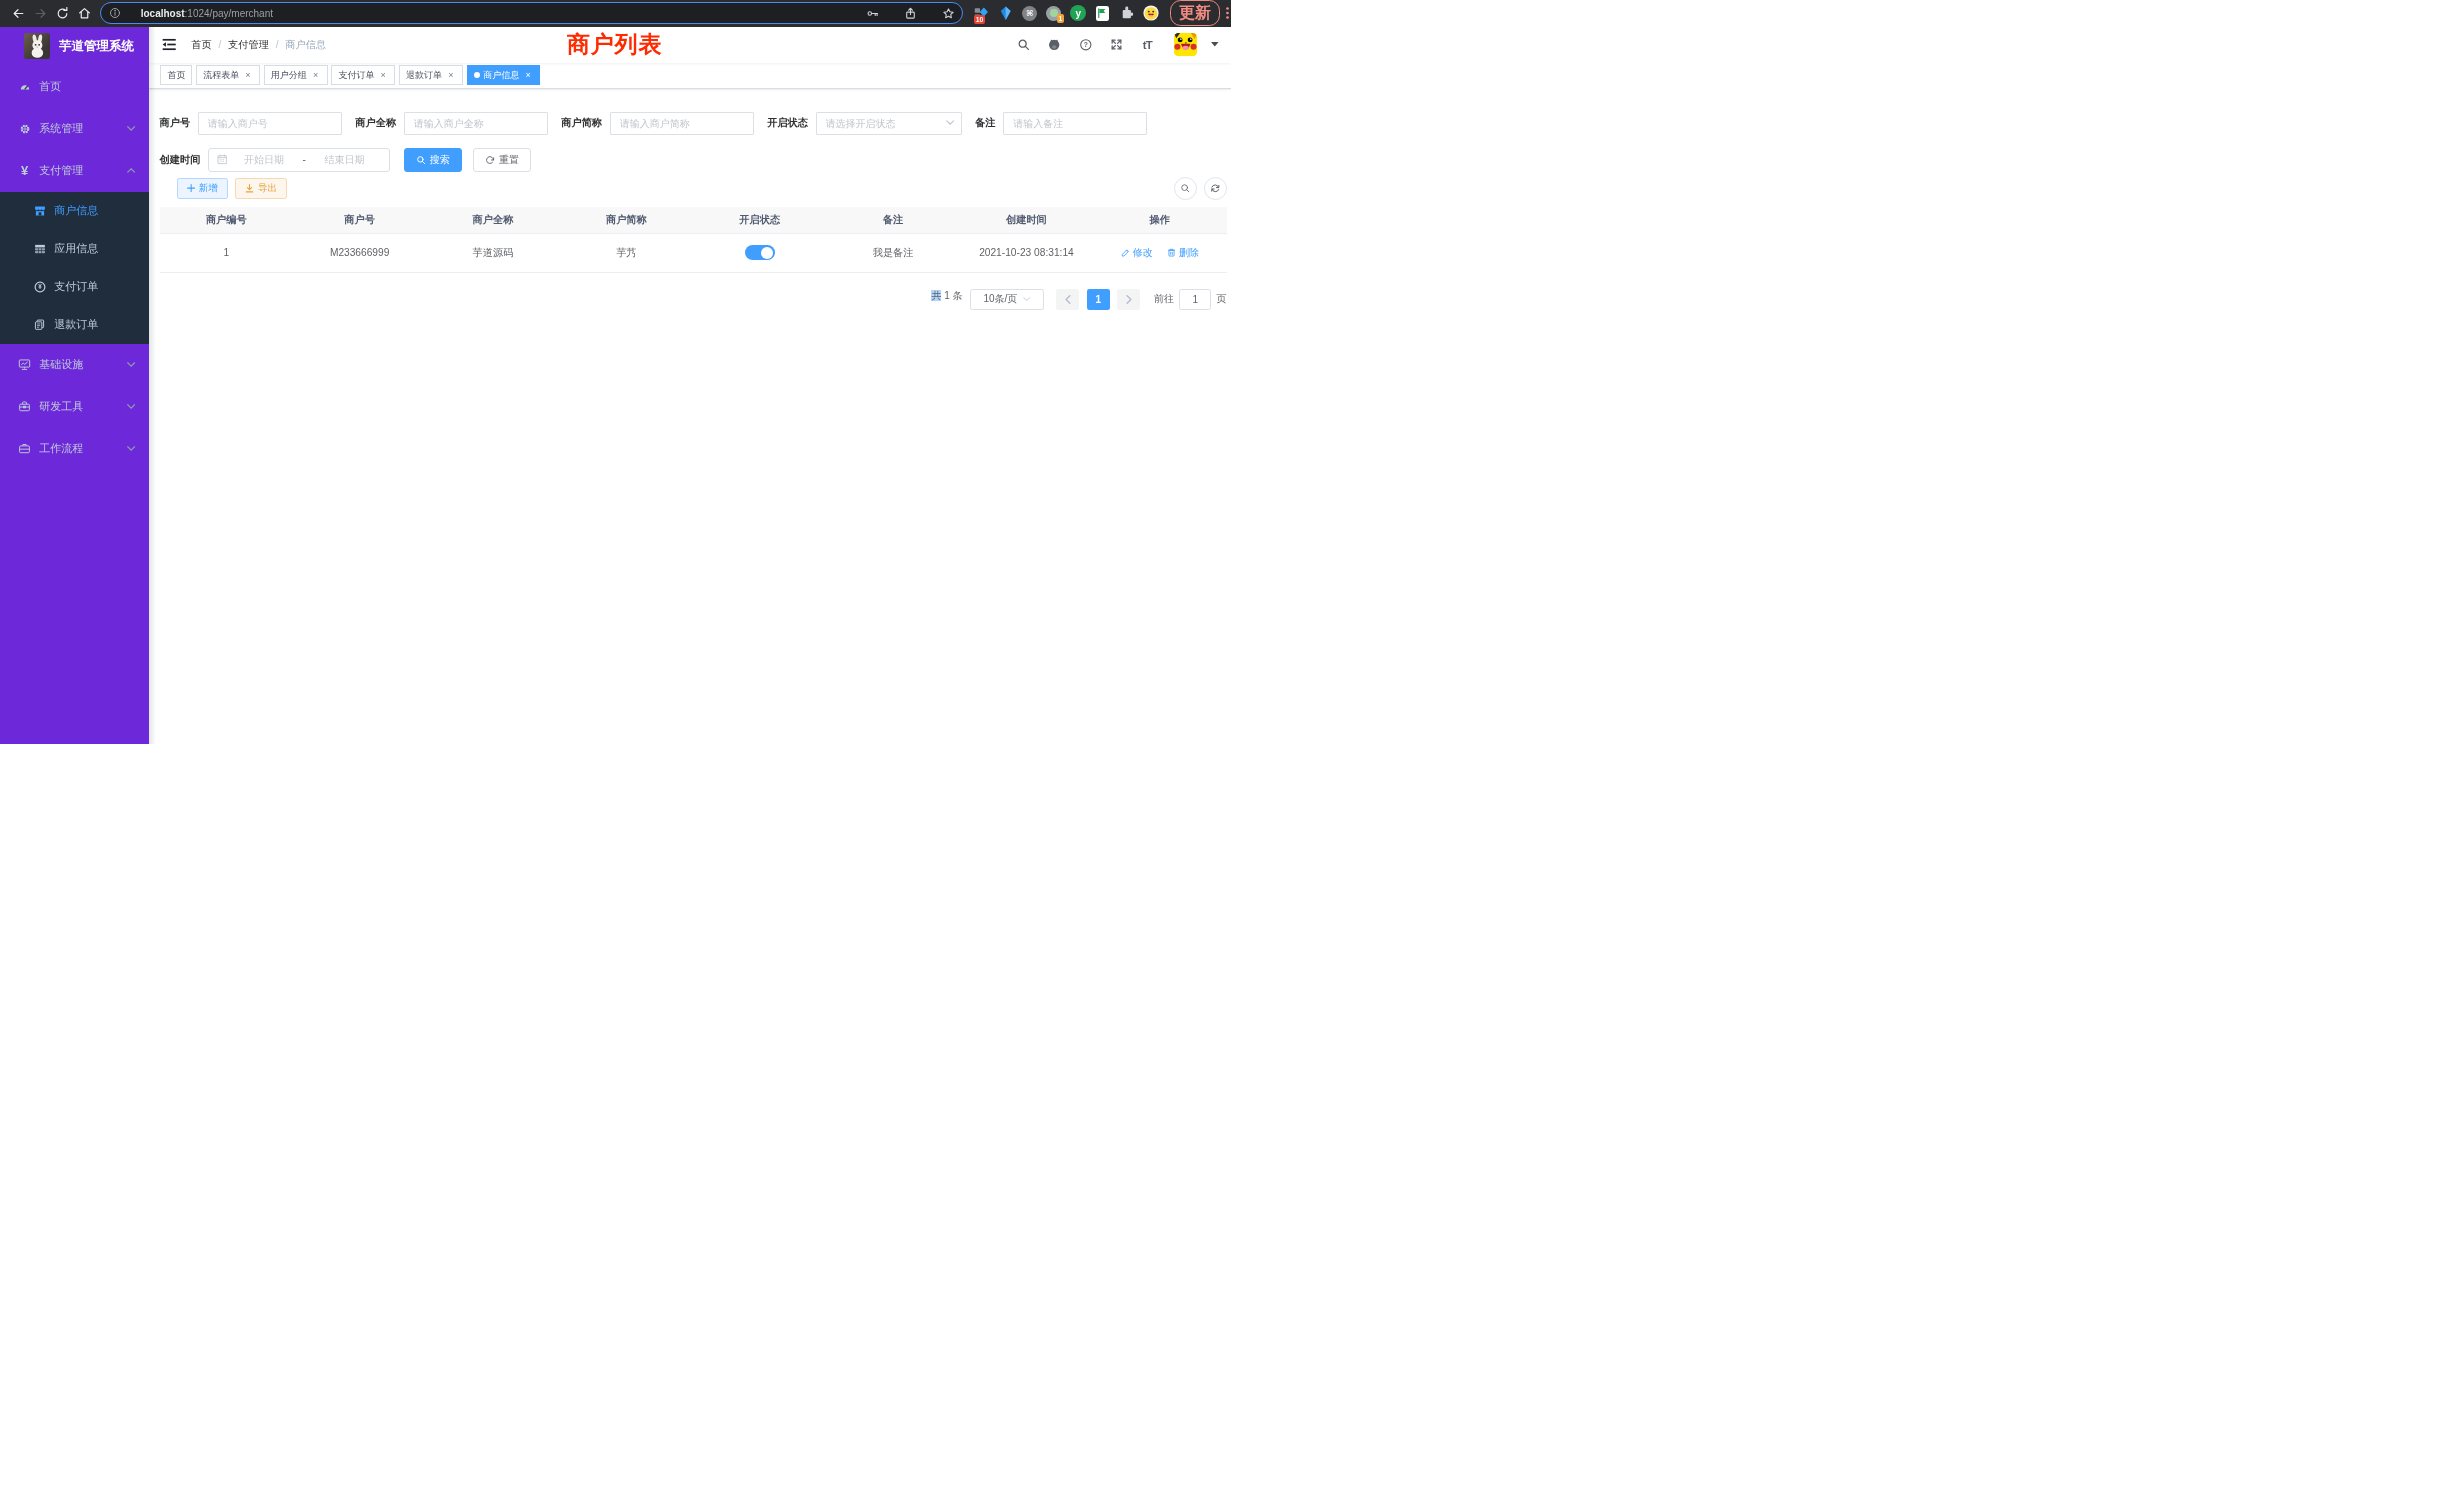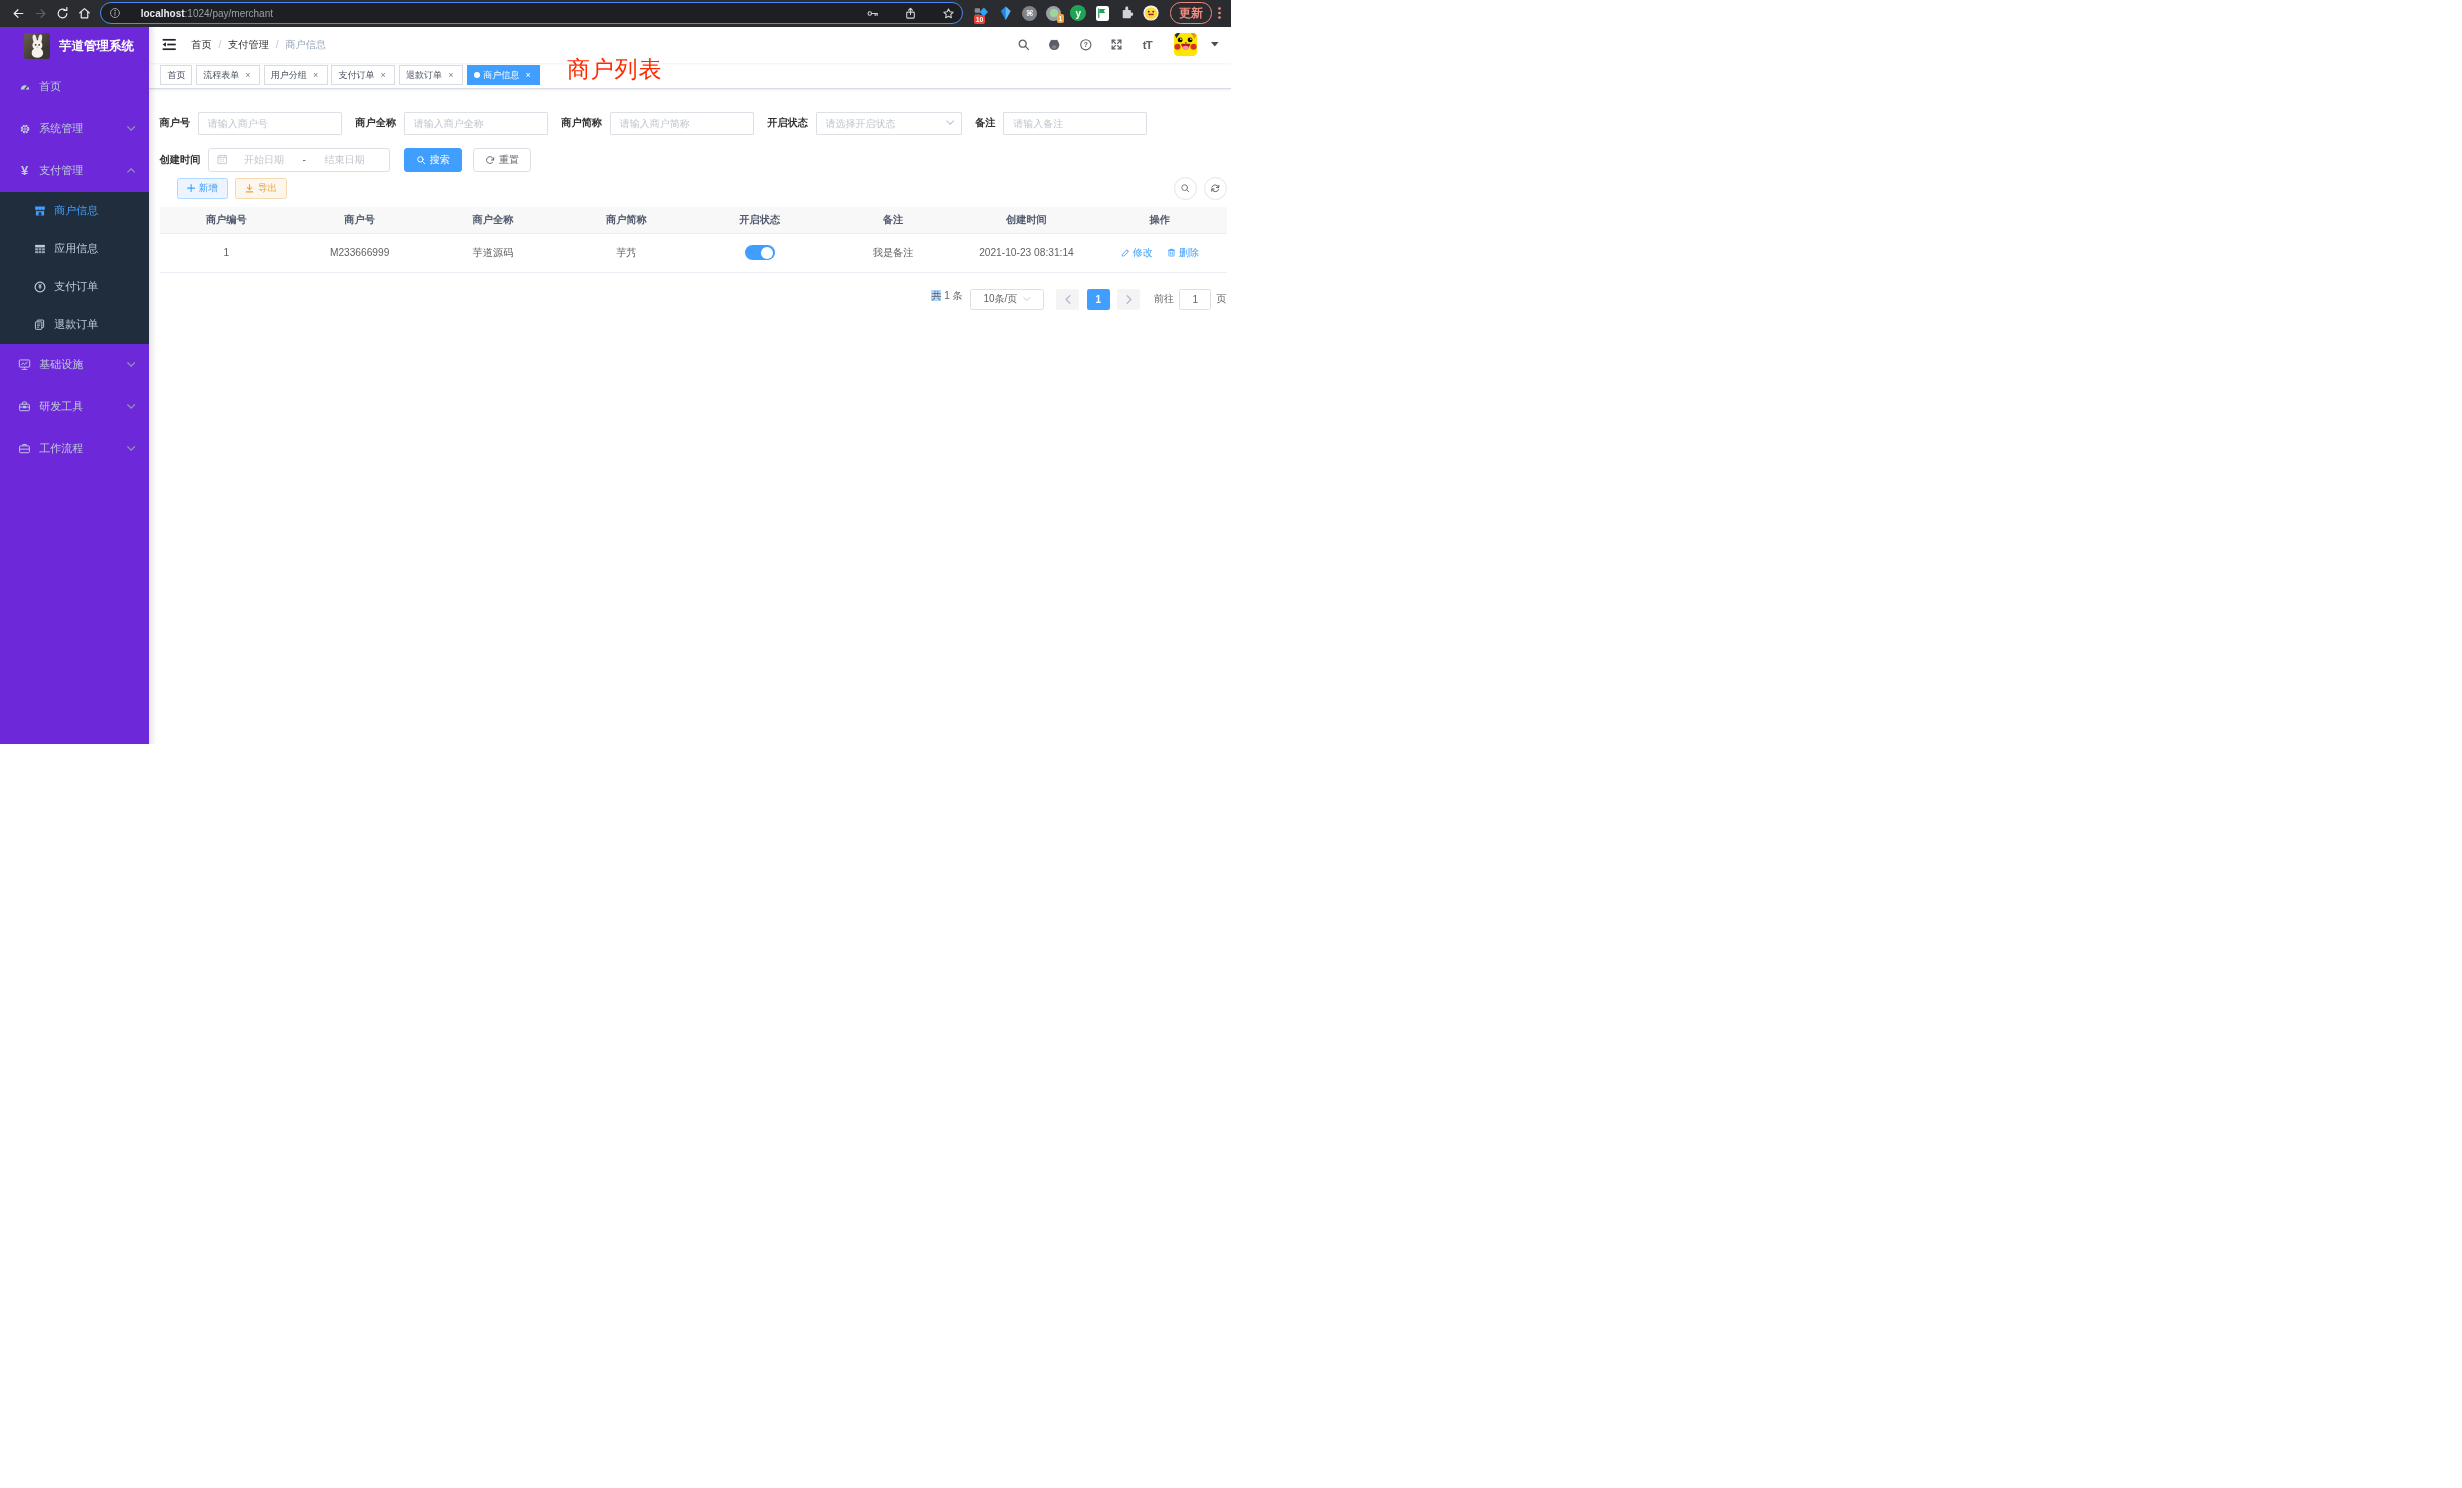--- a/index.html
+++ b/index.html
@@ -14,21 +14,21 @@
   .url-text { flex:1; font-size:10px; white-space:nowrap; overflow:hidden; }
   .url-text .host { color:#e8eaed; font-weight:600; }
   .url-text .path { color:#9aa0a6; }
   .omni-ico { width:18px; height:18px; display:flex; align-items:center; justify-content:center; flex:0 0 auto; cursor:pointer; }
   .ext-row { display:flex; align-items:center; gap:8.3px; margin-left:10px; }
   .ext { position:relative; width:16px; height:16px; display:flex; align-items:center; justify-content:center; cursor:pointer; flex:0 0 auto; }
   .badge { position:absolute; font-size:6.8px; font-weight:700; color:#fff; border-radius:1.9px; padding:0.4px 1.9px; line-height:7.6px; }
   .badge.red { background:#e64436; bottom:-2.3px; left:0.8px; }
   .badge.orange { background:#f0a13a; bottom:-1.5px; right:-2.3px; }
   .circle20 { width:15px; height:15px; border-radius:50%; display:flex; align-items:center; justify-content:center; }
-  .update-pill { margin-left:10.6px; border:1.5px solid #ef8a80; color:#f28b82; border-radius:10.6px; padding:1.5px 8.3px; font-size:12px; font-weight:700; cursor:pointer; white-space:nowrap;font-family:Liberation Mono, monospace; }
+  .update-pill { margin-left:10.6px; border:1.5px solid #ef8a80; color:#f28b82; border-radius:10.6px; padding:1.5px 8.3px; font-size:16px; font-weight:700; cursor:pointer; white-space:nowrap;font-family:Liberation Mono, monospace; }
   .browser-dots { margin-left:5.3px; cursor:pointer; }
 
   
   .sidebar { position:absolute; top:26.5px; left:0; bottom:0; width:149px; background:#6d28d9; z-index:20; }
   .logo-row { height:39px; display:flex; align-items:center; padding-left:24px; gap:9px; cursor:pointer; }
   .logo-img { width:26px; height:26px; border-radius:2.3px; background:linear-gradient(135deg,#6d5c4d,#3a3733 70%); position:relative; overflow:hidden; flex:0 0 auto; }
   .logo-title { color:#fff; font-size:12.5px; font-weight:600; white-space:nowrap; }
   .menu-item { height:42px; display:flex; align-items:center; padding:0 13.6px 0 18px; color:#bfcbd9; font-size:11px; cursor:pointer; }
   .menu-item .mi-icon { width:13px; margin-right:8.3px; display:flex; justify-content:center; flex:0 0 auto; color:#bfcbd9; font-weight:700; }
   .menu-item .chev { margin-left:auto; color:#8c99a9; }
@@ -39,21 +39,21 @@
 
   
   .main { position:absolute; left:149px; top:26.5px; right:0; bottom:0; background:#fff; }
   .main::before { content:''; position:absolute; left:0; top:0; bottom:0; width:6.8px; background:linear-gradient(to right, rgba(0,21,41,.11), rgba(0,21,41,0)); pointer-events:none; z-index:9; }
   .app-header { height:36px; display:flex; align-items:center; padding:0 12px; position:relative; background:#fff; box-shadow:0 0.8px 3px rgba(0,21,41,.08); z-index:3; }
   .hamburger { width:16.7px; height:16.7px; display:flex; align-items:center; justify-content:center; cursor:pointer; }
   .breadcrumb { margin-left:13.6px; display:flex; align-items:center; font-size:10.2px; }
   .bc-link { color:#303133; cursor:pointer; }
   .bc-sep { color:#c0c4cc; margin:0 6.8px; }
   .bc-current { color:#97a8be; }
-  .annotation { position:absolute; left:418px; top:2.3px; font-size:23px; font-weight:400; color:#ff2a00; letter-spacing:0.8px; z-index:8; white-space:nowrap;margin-top:25px; }
+  .annotation { position:absolute; left:418px; top:2.3px; font-size:23px; font-weight:700; color:#ff2a00; letter-spacing:0.8px; z-index:8; white-space:nowrap; }
   .hdr-right { margin-left:auto; display:flex; align-items:center; gap:13px; }
   .hdr-ico { width:18px; height:18px; display:flex; align-items:center; justify-content:center; color:#5a5e66; cursor:pointer; }
   .tT { font-size:11.4px; font-weight:700; color:#5a5e66; letter-spacing:-0.8px; }
   .avatar { width:23px; height:23px; border-radius:4.5px; overflow:hidden; margin-left:4.5px; cursor:pointer; background:#ffe600; flex:0 0 auto; }
   .caret { margin-left:1.5px; cursor:pointer; }
 
   .tags-bar { height:26px; display:flex; align-items:center; padding-left:11.4px; gap:3.8px; background:#fff; border-bottom:0.8px solid #d8dce5; box-shadow:0 0.8px 2.3px 0 rgba(0,0,0,.12); position:relative; z-index:2; }
   .tag { height:20px; display:inline-flex; align-items:center; gap:3.8px; padding:0 6px; border:0.8px solid #d8dce5; background:#fff; color:#495060; font-size:9px; cursor:pointer; white-space:nowrap; }
   .tag .x { font-size:9px; color:#7d828a; width:10px; text-align:center; border-radius:50%; }
   .tag.active { background:#409eff; border-color:#409eff; color:#fff; }

